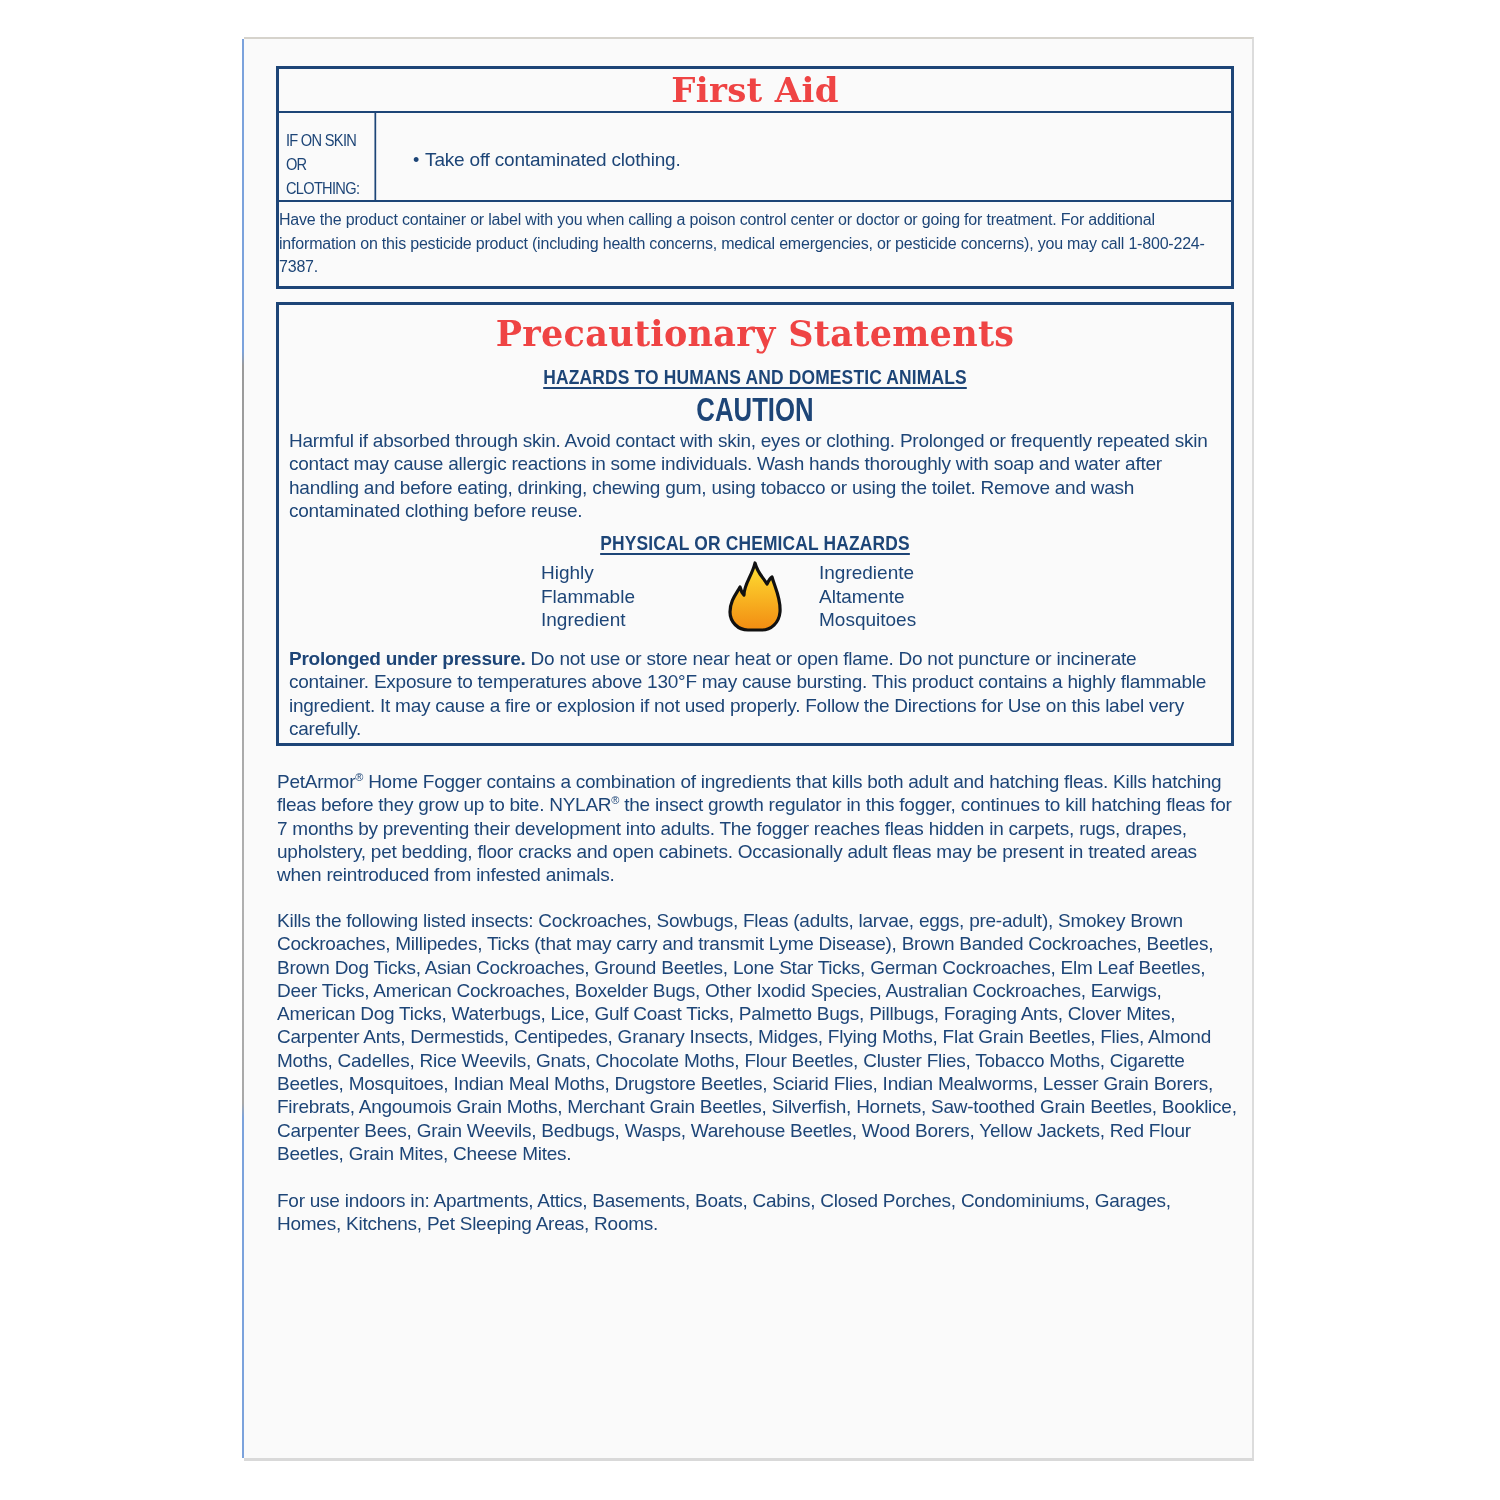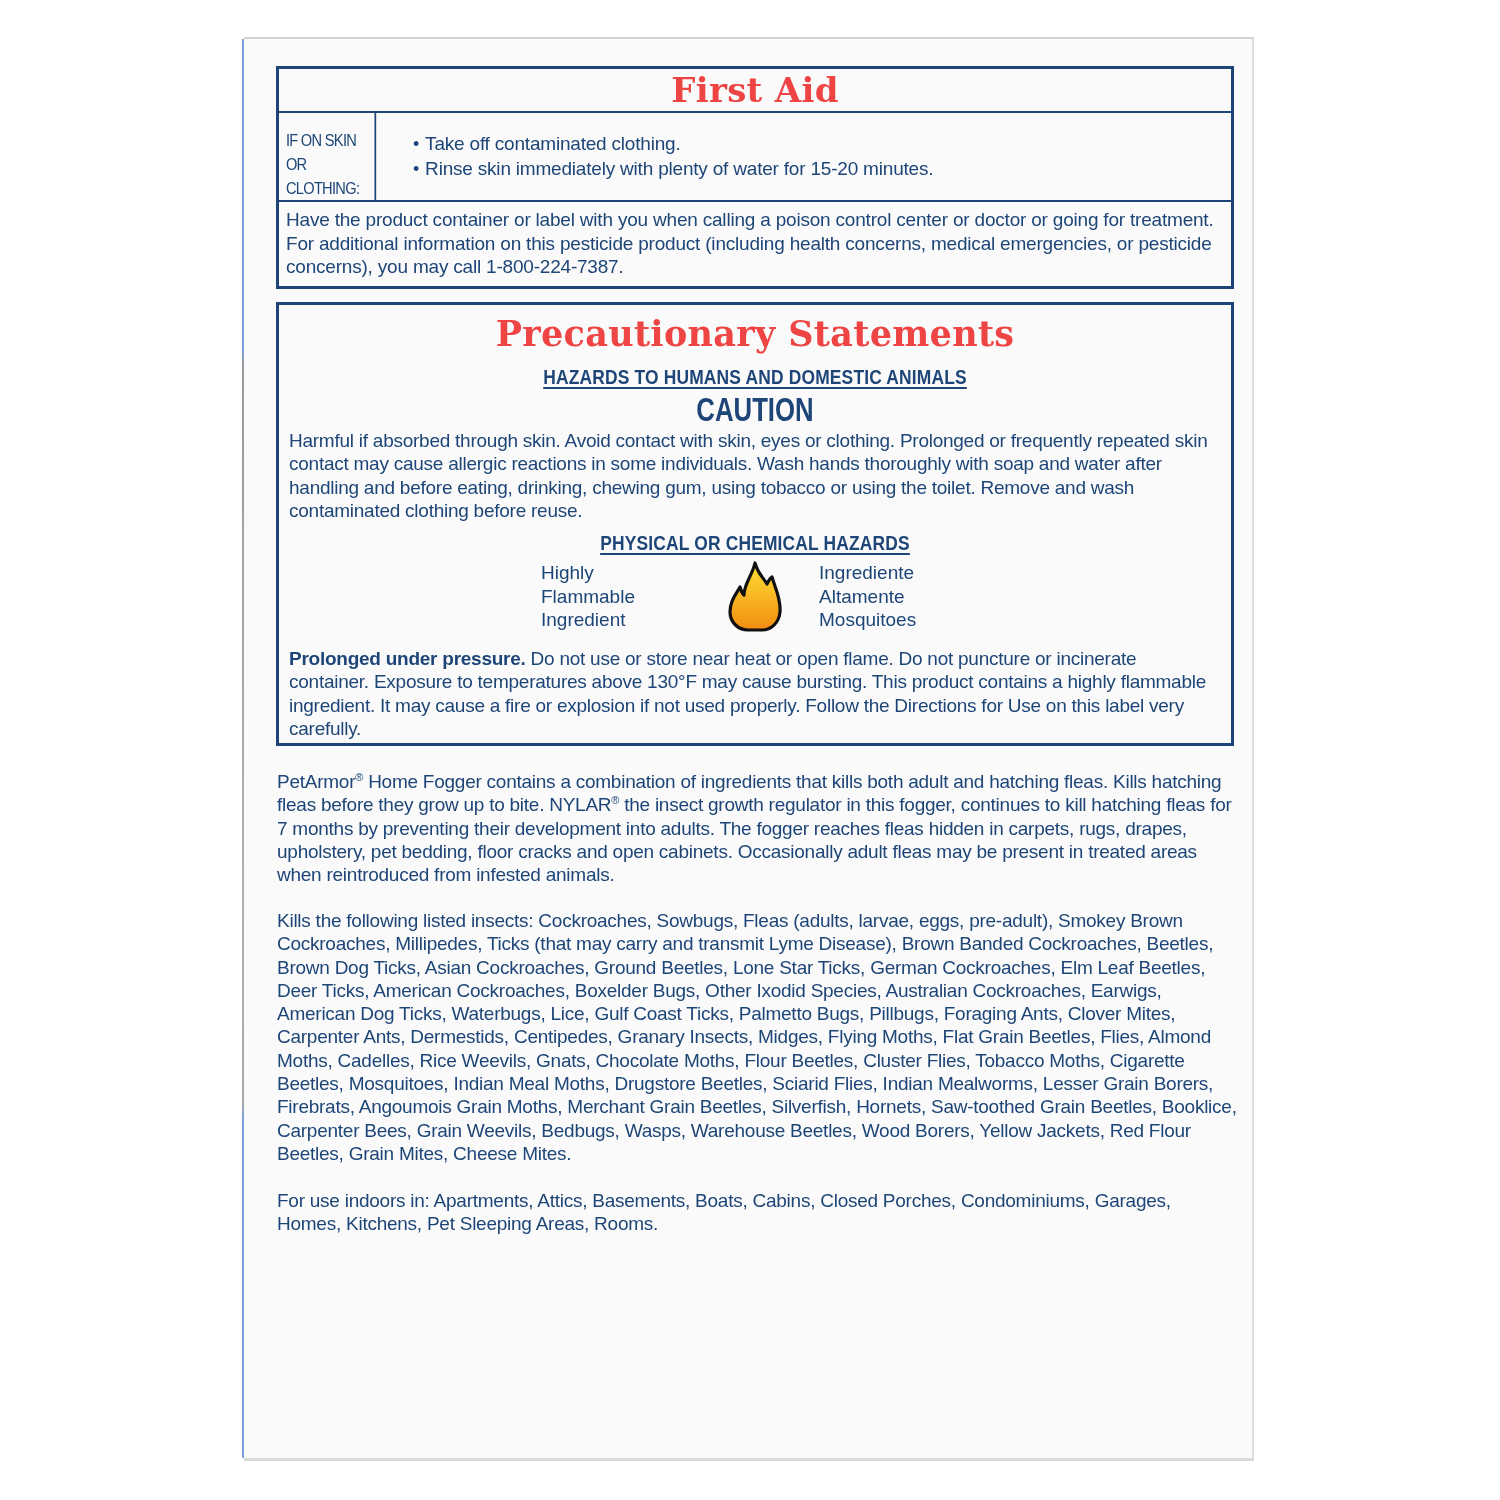--- a/index.html
+++ b/index.html
@@ -55,20 +55,21 @@
     .first-aid .box-title {
       height: 42px;
       line-height: 42px;
       font-size: 34px;
       border-bottom: 2px solid #1d4577;
     }
     .fa-row {
       display: flex;
       height: 87px;
       border-bottom: 2px solid #1d4577;
+      align-items: center;
     }
     .fa-cond {
       width: 113px;
       border-right: 2px solid #1d4577;
       padding: 16px 0 0 8px;
       box-sizing: border-box;
       font-family: "Liberation Sans Narrow", "Liberation Sans", sans-serif;
       font-size: 17px;
       line-height: 24px;
       letter-spacing: -0.8px;
@@ -83,22 +84,22 @@
       font-size: 19px;
       line-height: 23.5px;
       letter-spacing: -0.2px;
     }
     .fa-steps li::before {
       content: "\2022";
       margin-right: 6px;
       font-size: 18px;
     }
     .fa-note {
-      padding: 6px 0 0 7px;
-      font-size: 19px;
+      padding: 6px 0 0 0;
+      font-size: 16px;
       line-height: 23.5px;
       letter-spacing: -0.2px;
       width: 940px;
     }
 
     .precaution { top: 302px; height: 444px; }
     .precaution .box-title {
       font-size: 35px;
       padding-top: 8px;
       line-height: 42px;
@@ -170,21 +171,20 @@
 
 <div class="label-panel"></div>
 
 <section class="box first-aid">
   <div class="box-title">First Aid</div>
   <div class="fa-row">
     <div class="fa-cond">IF ON SKIN OR
 CLOTHING:</div>
     <ul class="fa-steps">
       <li>Take off contaminated clothing.</li>
-      <li>Rinse skin immediately with plenty of water for 15-20 minutes.</li>
     </ul>
   </div>
   <div class="fa-note">Have the product container or label with you when calling a poison control center or doctor or going for treatment. For additional information on this pesticide product (including health concerns, medical emergencies, or pesticide concerns), you may call 1-800-224-7387.</div>
 </section>
 
 <section class="box precaution">
   <div class="box-title">Precautionary Statements</div>
   <div class="sub-heading">HAZARDS TO HUMANS AND DOMESTIC ANIMALS</div>
   <div class="caution">CAUTION</div>
   <div class="body-para">Harmful if absorbed through skin. Avoid contact with skin, eyes or clothing. Prolonged or frequently repeated skin contact may cause allergic reactions in some individuals. Wash hands thoroughly with soap and water after handling and before eating, drinking, chewing gum, using tobacco or using the toilet. Remove and wash contaminated clothing before reuse.</div>

